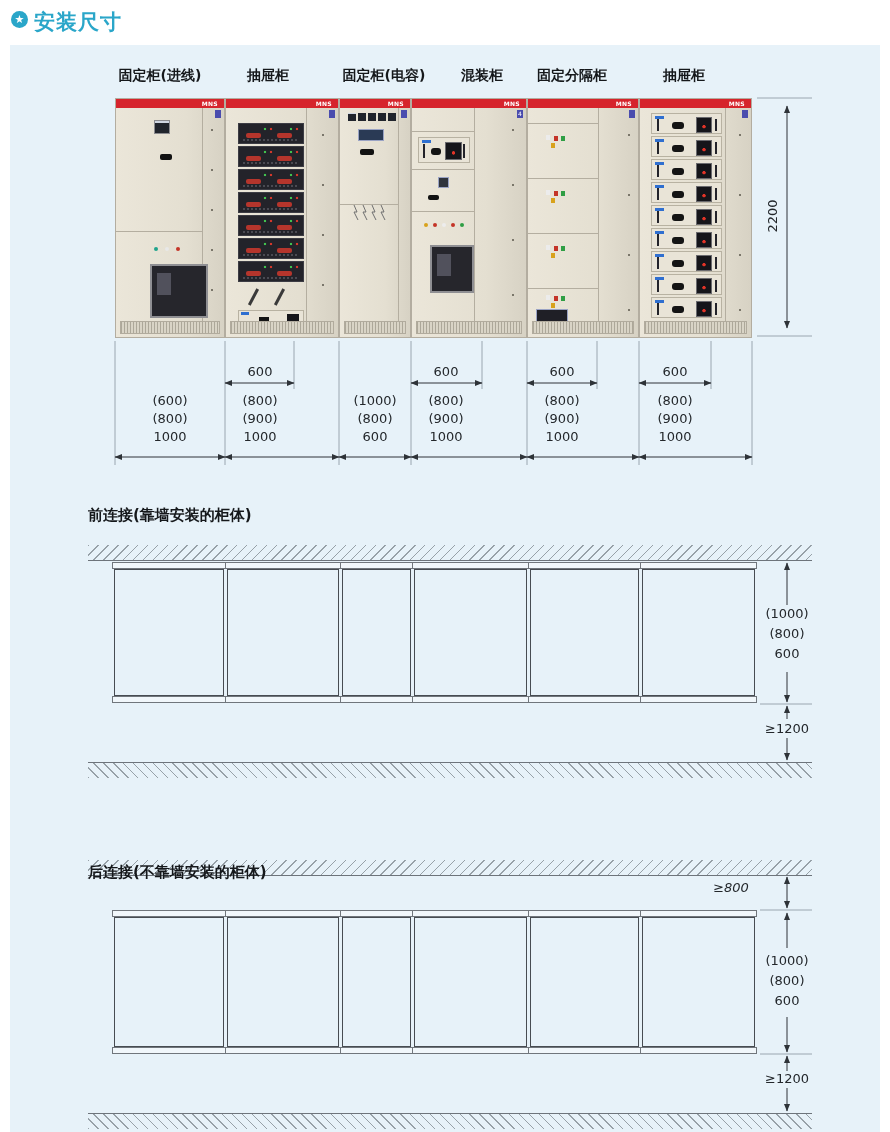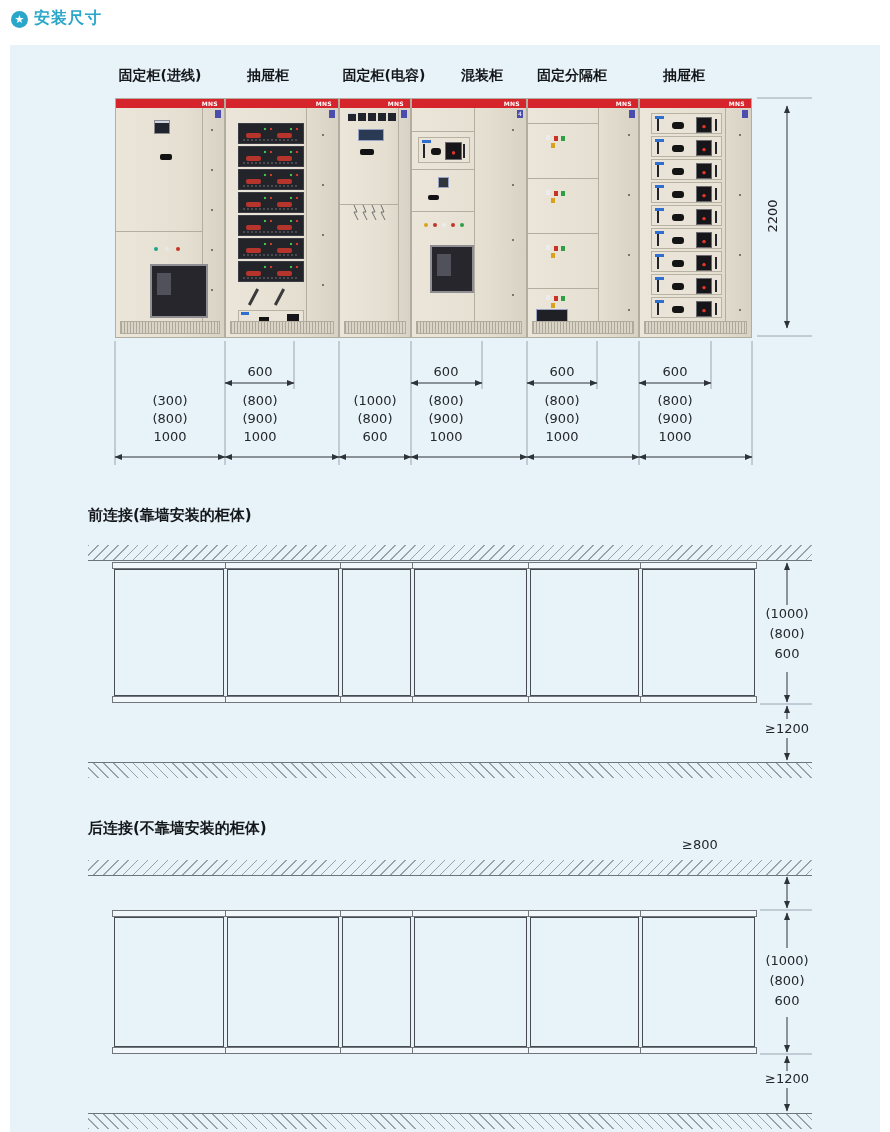--- a/index.html
+++ b/index.html
@@ -5,21 +5,21 @@
   html,body{margin:0;padding:0;}
   body{
     width:890px;height:1132px;position:relative;background:#ffffff;
     font-family:"DejaVu Sans","Liberation Sans",sans-serif;
     -webkit-font-smoothing:antialiased;overflow:hidden;
   }
   .a{position:absolute;}
   
   .hdr-icon{left:11px;top:11px;width:17px;height:17px;border-radius:50%;
     background:#2aa6c9;color:#fff;font-size:11px;line-height:17px;text-align:center;}
-  .hdr-title{left:34px;top:8px;font-size:16px;font-weight:bold;color:#2aa6c9;letter-spacing:1px;}
+  .hdr-title{left:34px;top:8px;font-size:21px;font-weight:bold;color:#2aa6c9;letter-spacing:1px;}
   
   .panel{left:10px;top:45px;width:870px;height:1087px;background:#e7f2f9;}
   
   .cab-label{top:22px;font-size:14px;font-weight:bold;color:#15181b;
     transform:translateX(-50%);white-space:nowrap;}
   
   .cab{position:absolute;top:53px;height:240px;border:1px solid #b3ada0;box-sizing:border-box;
     background:linear-gradient(90deg,#ebe6d9 0%,#e4dfd1 65%,#d7d2c4 100%);}
   .banner{position:absolute;left:0;right:0;top:0;height:9px;background:#d6242c;}
   .mns{position:absolute;right:6px;top:1px;font-size:6px;font-weight:bold;color:#fff;letter-spacing:.3px;}
@@ -294,21 +294,21 @@
   </svg>
 
   <div class="a dim rot" style="left:762px;top:171px;">2200</div>
 
   <div class="a dim c" style="left:250px;top:319px;">600</div>
   <div class="a dim c" style="left:436px;top:319px;">600</div>
   <div class="a dim c" style="left:552px;top:319px;">600</div>
   <div class="a dim c" style="left:665px;top:319px;">600</div>
 
   <div class="a dim stack" style="left:160px;top:347px;">
-    <div>(300)</div>
+    <div>(600)</div>
     <div>(800)</div>
     <div>1000</div>
   </div>
   <div class="a dim stack" style="left:250px;top:347px;">
     <div>(800)</div>
     <div>(900)</div>
     <div>1000</div>
   </div>
   <div class="a dim stack" style="left:365px;top:347px;">
     <div>(1000)</div>
@@ -332,22 +332,22 @@
   </div>
 
   <div class="a sec-title" style="left:78px;top:461px;">前连接(靠墙安装的柜体)</div>
   <div class="a dim stack2" style="left:777px;top:559px;">
     <div>(1000)</div>
     <div>(800)</div>
     <div>600</div>
   </div>
   <div class="a dim c" style="left:777px;top:676px;">≥1200</div>
 
-  <div class="a sec-title" style="left:78px;top:774px;">后连接(不靠墙安装的柜体)</div>
-  <div class="a dim" style="left:672px;top:792px;width:98px;text-align:left;">≥800</div>
+  <div class="a sec-title" style="left:78px;top:818px;">后连接(不靠墙安装的柜体)</div>
+  <div class="a dim" style="left:672px;top:835px;width:98px;text-align:center;font-style:italic;">≥800</div>
   <div class="a dim stack2" style="left:777px;top:906px;">
     <div>(1000)</div>
     <div>(800)</div>
     <div>600</div>
   </div>
   <div class="a dim c" style="left:777px;top:1026px;">≥1200</div>
 
 </div>
 
 </body></html>

